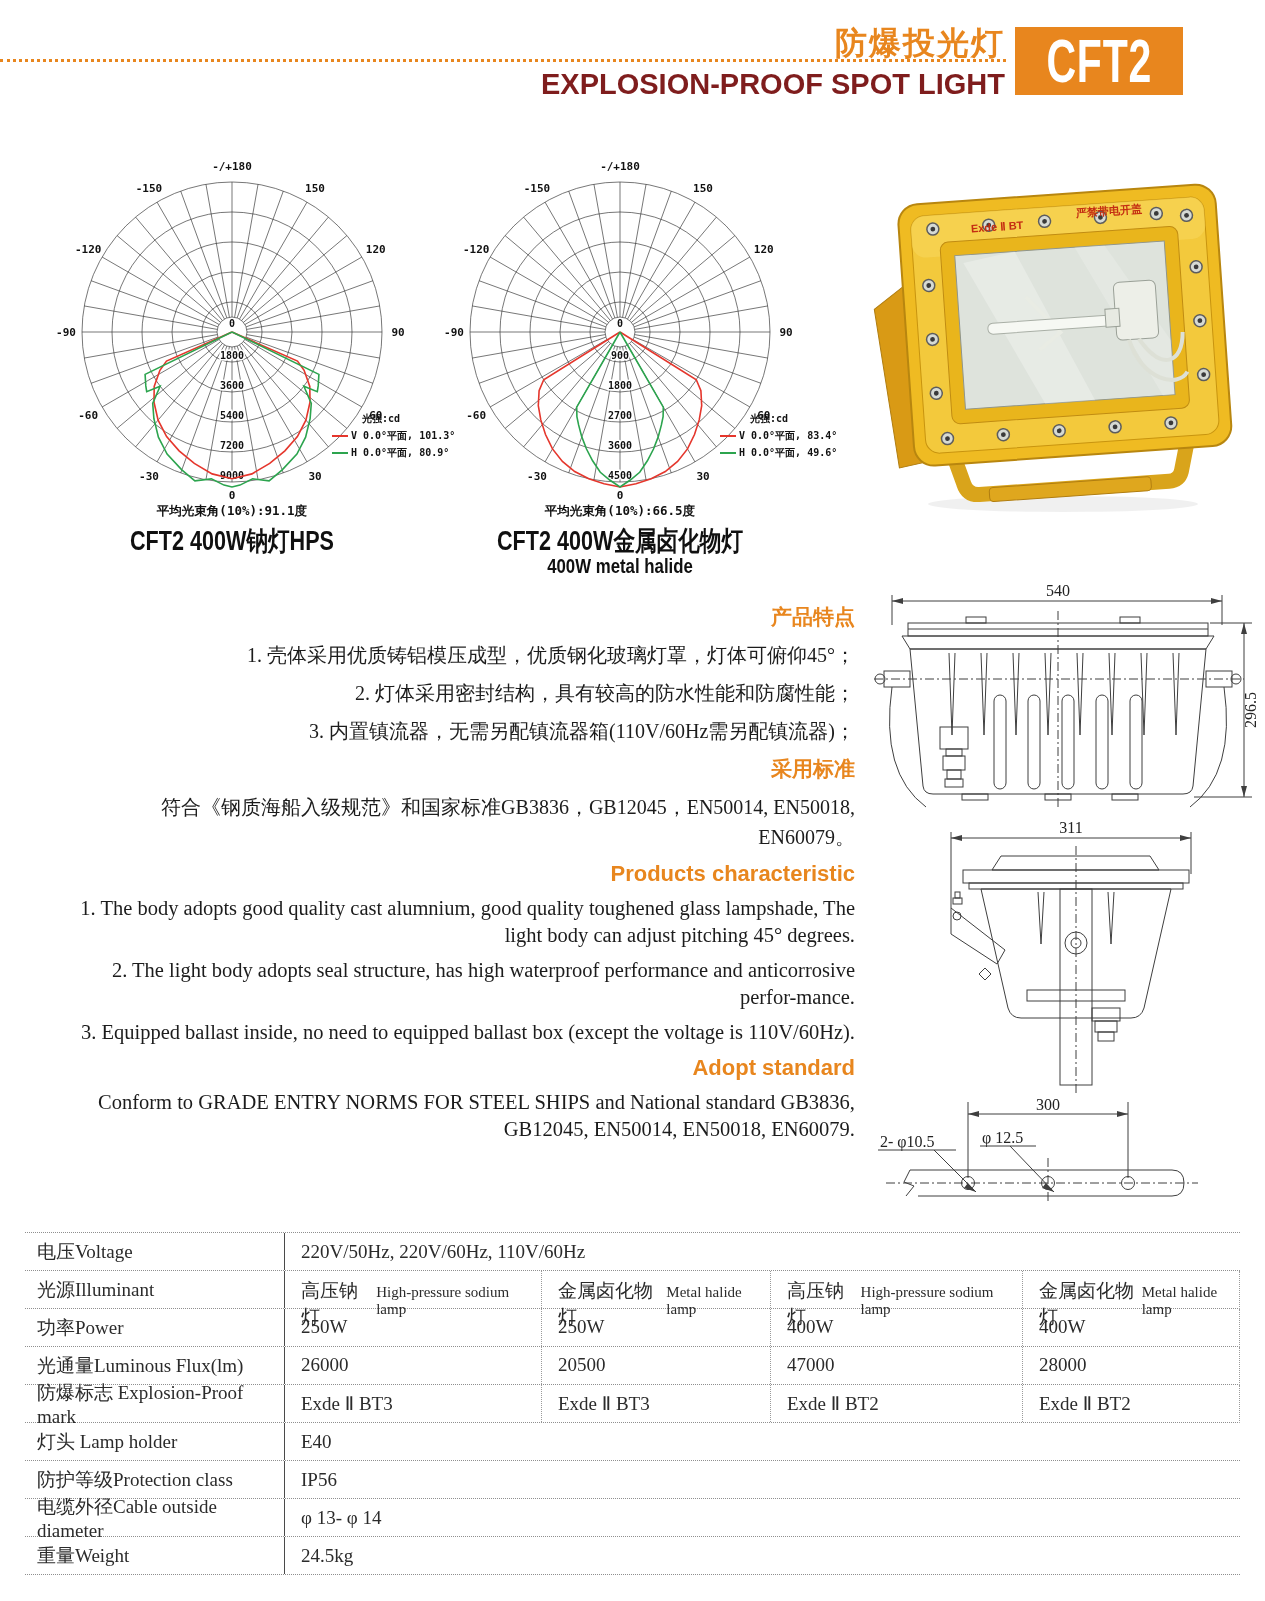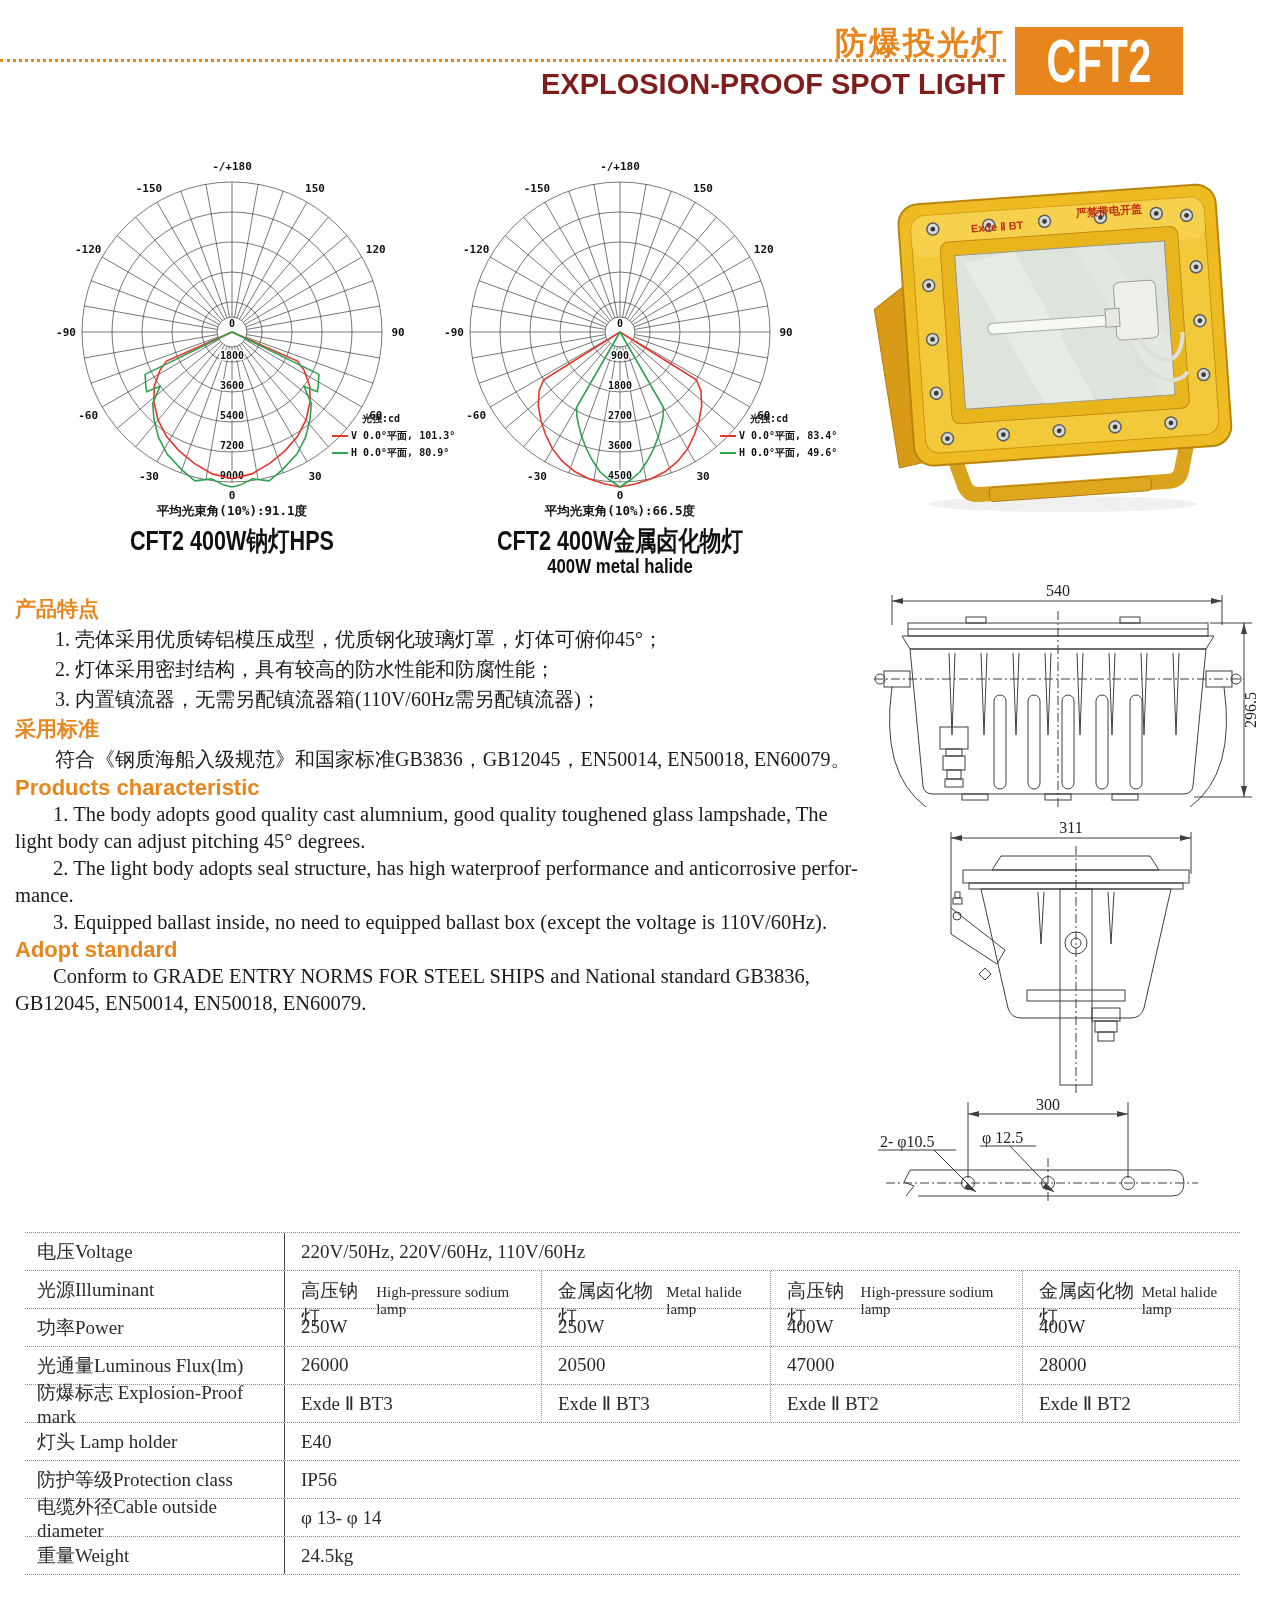--- a/index.html
+++ b/index.html
@@ -31,21 +31,21 @@
   .lg-row{display:flex;align-items:center;margin-top:3px;}
   .lg-line{width:16px;height:2px;margin-right:3px;flex:none;}
   .lg-text{white-space:nowrap;}
   
   .photo{position:absolute;left:828px;top:148px;}
   .dwg{position:absolute;}
   #dwgA{left:862px;top:583px;} #dwgB{left:893px;top:812px;} #dwgC{left:858px;top:1086px;}
   .dim-text{font-family:"Liberation Serif",serif;font-size:16px;fill:#222;}
   
   .text-col{position:absolute;left:15px;top:594px;width:848px;}
-  .text-col p{margin:0;}
+  .text-col p{margin:8px;text-align:right;}
   .h-cn{font-size:21px;font-weight:bold;color:#E8861E;line-height:30px;}
   .p-cn{font-family:"Liberation Serif",serif;font-size:20px;color:#1c1c1c;line-height:30px;text-indent:40px;}
   .h-en{font-size:22px;font-weight:bold;color:#E8861E;line-height:27px;}
   .p-en{font-family:"Liberation Serif",serif;font-size:20.5px;color:#1c1c1c;line-height:27px;text-indent:38px;}
   
   .spec-table{position:absolute;left:25px;top:1232px;width:1215px;border-top:1px dotted #8f8f8f;}
   .trow{display:flex;height:38px;align-items:stretch;border-bottom:1px dotted #8f8f8f;
         font-family:"Liberation Serif",serif;font-size:19px;color:#2b2b2b;box-sizing:border-box;}
   .trow.has-cols{border-right:1px dotted #9a9a9a;}
   .tlabel{border-right:1px solid #4a4a4a;display:flex;align-items:center;

